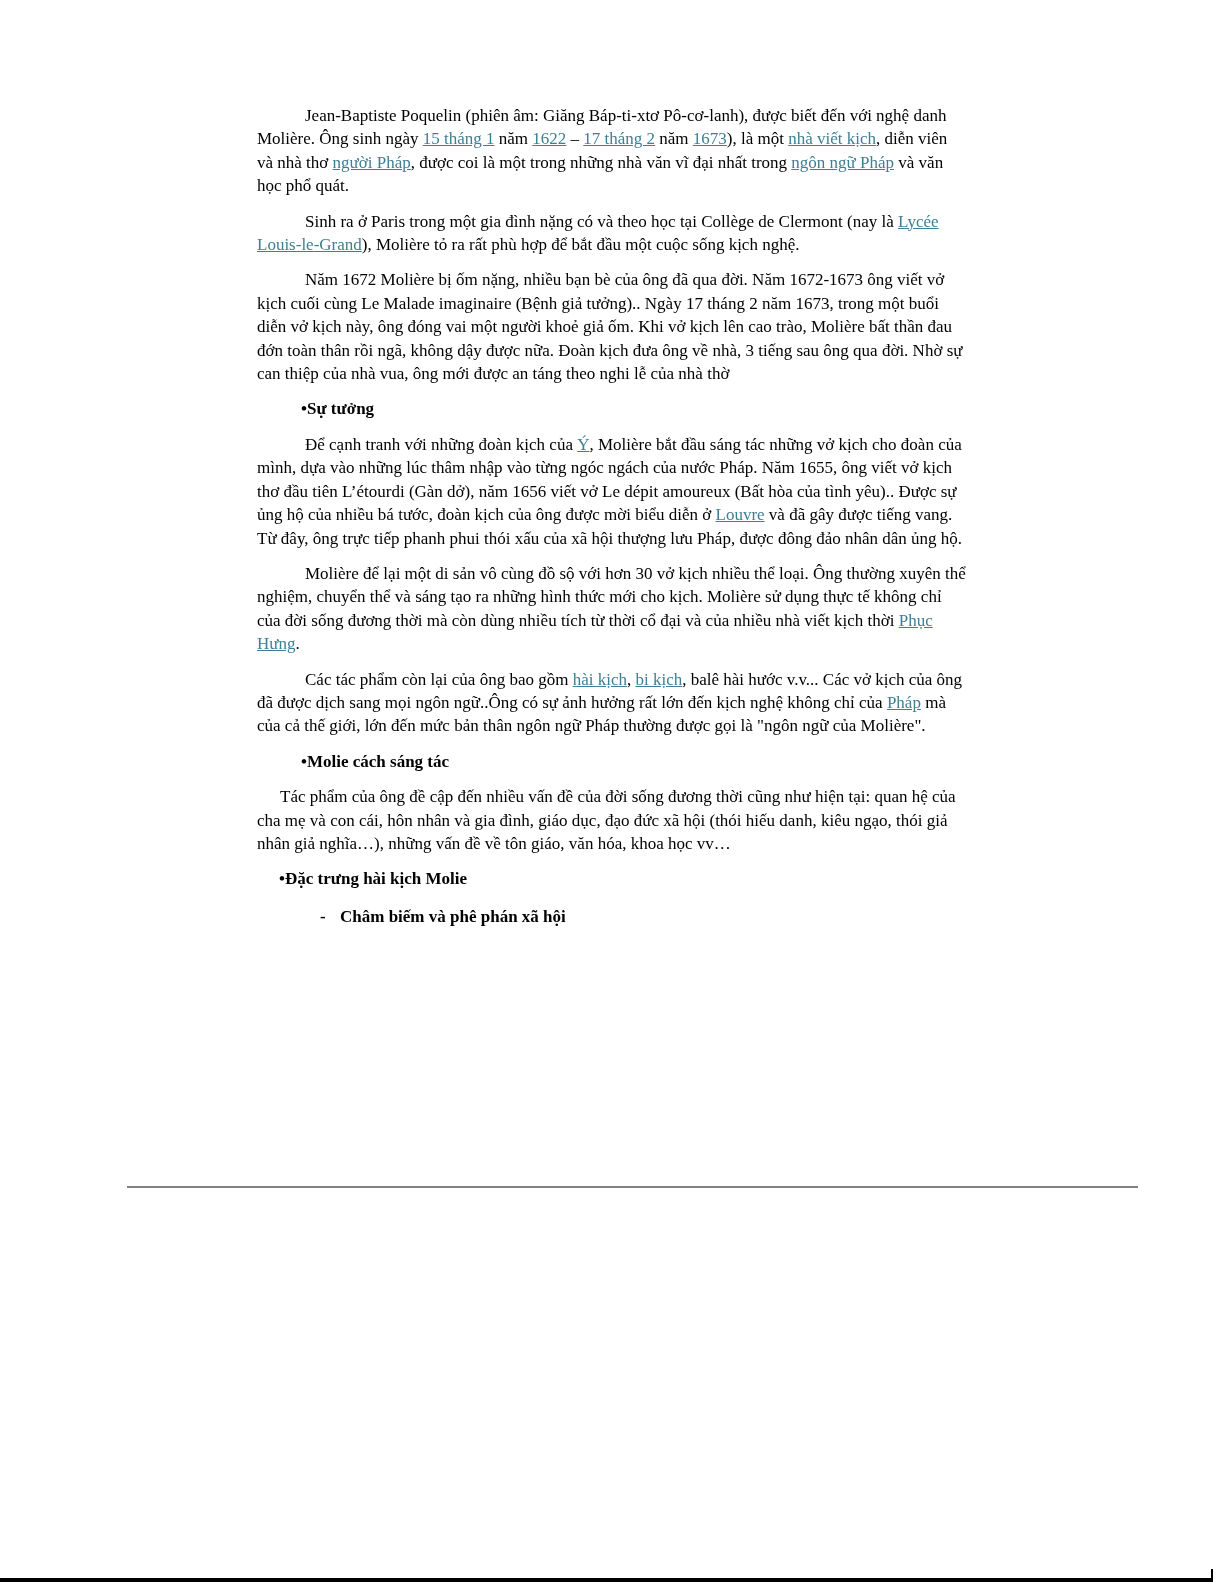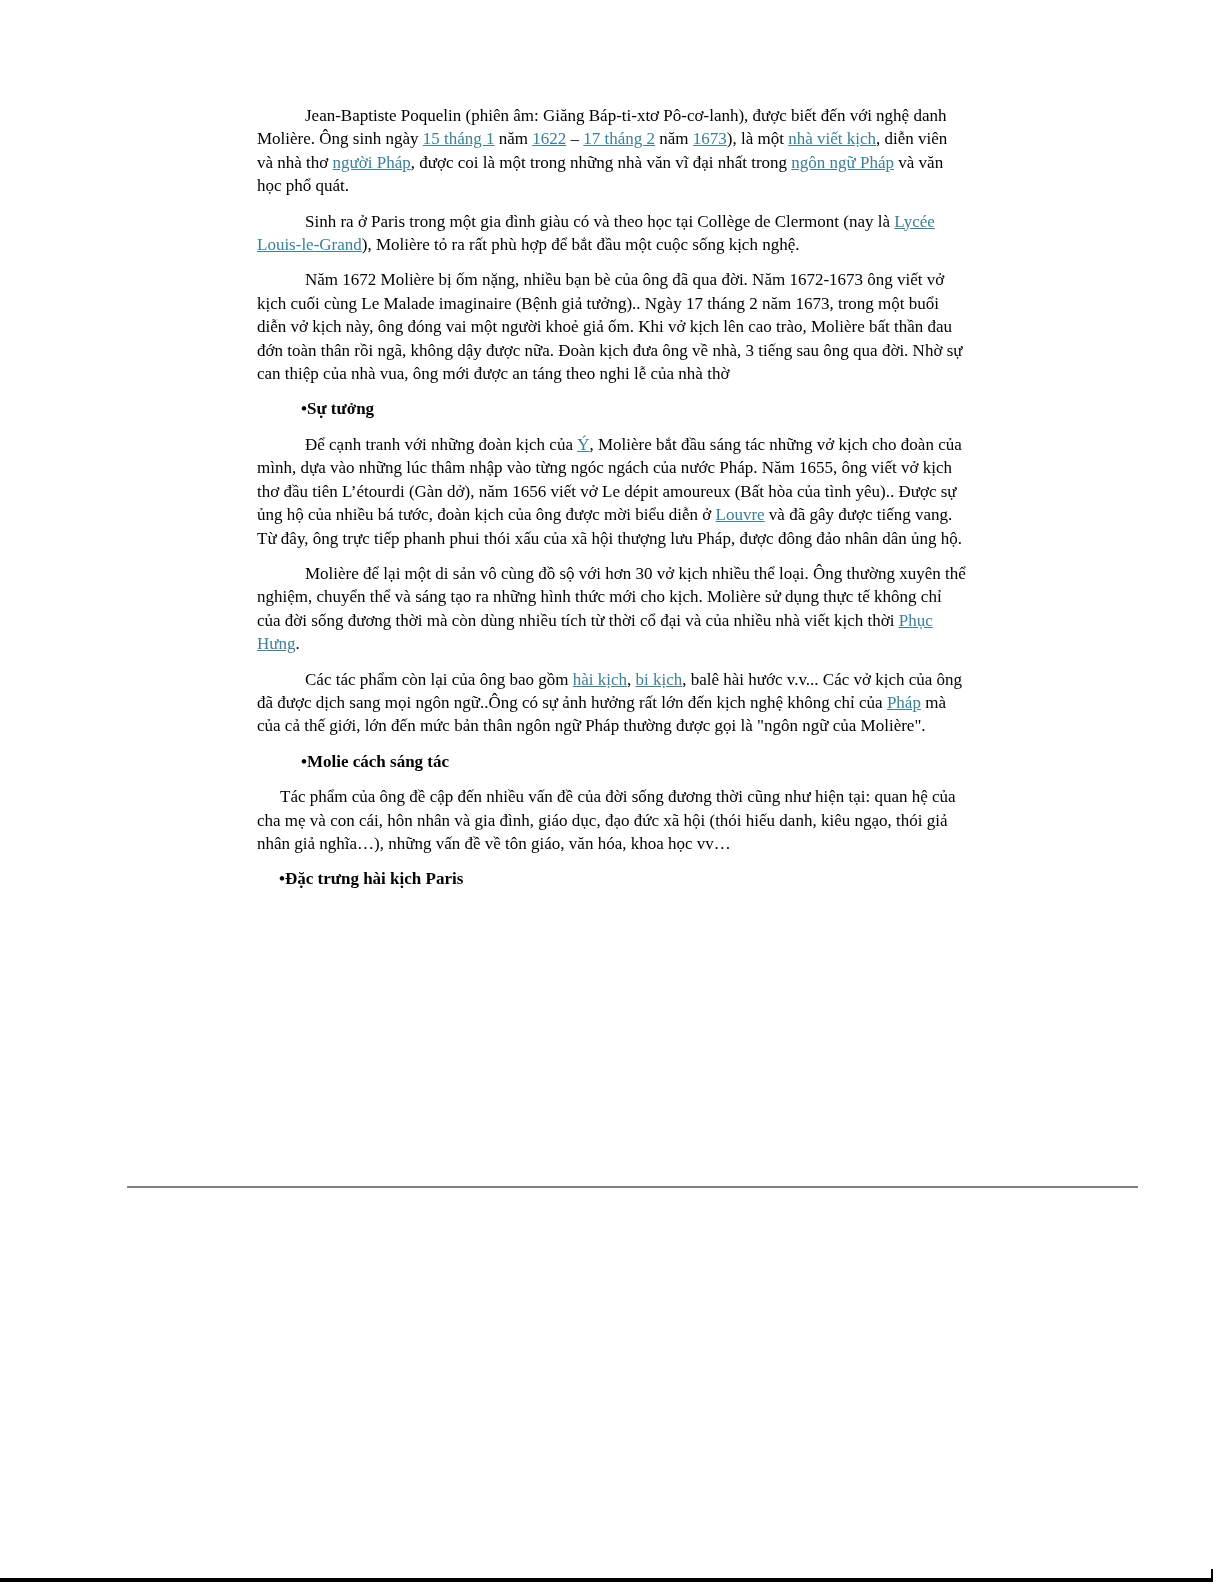--- a/index.html
+++ b/index.html
@@ -75,26 +75,27 @@
     width: 2px;
     height: 13px;
     background: var(--bar-color, #000000);
   }
 </style>
 </head>
 <body>
 
 <div class="doc">
     <p class="para"><span>Jean-Baptiste Poquelin (phiên âm: Giăng Báp-ti-xtơ Pô-cơ-lanh), được biết đến với nghệ danh Molière. Ông sinh ngày </span><a href="#" class="doclink">15 tháng 1</a><span> năm </span><a href="#" class="doclink">1622</a><span>  –  </span><a href="#" class="doclink">17 tháng 2</a><span> năm </span><a href="#" class="doclink">1673</a><span>), là một </span><a href="#" class="doclink">nhà viết kịch</a><span>, diễn viên và nhà thơ </span><a href="#" class="doclink">người Pháp</a><span>, được coi là một trong những nhà văn vĩ đại nhất trong </span><a href="#" class="doclink">ngôn ngữ Pháp</a><span> và văn học phổ quát.</span></p>
-    <p class="para"><span>Sinh ra ở Paris trong một gia đình giàu có và theo học tại Collège de Clermont (nay là </span><a href="#" class="doclink">Lycée Louis-le-Grand</a><span>), Molière tỏ ra rất phù hợp để bắt đầu một cuộc sống kịch nghệ.</span></p>
+    <p class="para"><span>Sinh ra ở Paris trong một gia đình nặng có và theo học tại Collège de Clermont (nay là </span><a href="#" class="doclink">Lycée Louis-le-Grand</a><span>), Molière tỏ ra rất phù hợp để bắt đầu một cuộc sống kịch nghệ.</span></p>
     <p class="para"><span>Năm 1672 Molière bị ốm nặng, nhiều bạn bè của ông đã qua đời. Năm 1672-1673 ông viết vở kịch cuối cùng Le Malade imaginaire (Bệnh giả tưởng).. Ngày 17 tháng 2 năm 1673, trong một buổi diễn vở kịch này, ông đóng vai một người khoẻ giả ốm. Khi vở kịch lên cao trào, Molière bất thần đau đớn toàn thân rồi ngã, không dậy được nữa. Đoàn kịch đưa ông về nhà, 3 tiếng sau ông qua đời. Nhờ sự can thiệp của nhà vua, ông mới được an táng theo nghi lễ của nhà thờ</span></p>
     <div class="heading">•Sự tưởng</div>
     <p class="para"><span>Để cạnh tranh với những đoàn kịch của </span><a href="#" class="doclink">Ý</a><span>, Molière bắt đầu sáng tác những vở kịch cho đoàn của mình, dựa vào những lúc thâm nhập vào từng ngóc ngách của nước Pháp. Năm 1655, ông viết vở kịch thơ đầu tiên L’étourdi (Gàn dở), năm 1656 viết vở Le dépit amoureux (Bất hòa của tình yêu).. Được sự ủng hộ của nhiều bá tước, đoàn kịch của ông được mời biểu diễn ở </span><a href="#" class="doclink">Louvre</a><span> và đã gây được tiếng vang. Từ đây, ông trực tiếp phanh phui thói xấu của xã hội thượng lưu Pháp, được đông đảo nhân dân ủng hộ.</span></p>
     <p class="para"><span>Molière để lại một di sản vô cùng đồ sộ với hơn 30 vở kịch nhiều thể loại. Ông thường xuyên thể nghiệm, chuyển thể và sáng tạo ra những hình thức mới cho kịch. Molière sử dụng thực tế không chỉ của đời sống đương thời mà còn dùng nhiều tích từ thời cổ đại và của nhiều nhà viết kịch thời </span><a href="#" class="doclink">Phục Hưng</a><span>.</span></p>
     <p class="para"><span>Các tác phẩm còn lại của ông bao gồm </span><a href="#" class="doclink">hài kịch</a><span>, </span><a href="#" class="doclink">bi kịch</a><span>, balê hài hước v.v... Các vở kịch của ông đã được dịch sang mọi ngôn ngữ..Ông có sự ảnh hưởng rất lớn đến kịch nghệ không chỉ của </span><a href="#" class="doclink">Pháp</a><span> mà của cả thế giới, lớn đến mức bản thân ngôn ngữ Pháp thường được gọi là "ngôn ngữ của Molière".</span></p>
     <div class="heading">•Molie cách sáng tác</div>
     <p class="para small-indent"><span>Tác phẩm của ông đề cập đến nhiều vấn đề của đời sống đương thời cũng như hiện tại: quan hệ của cha mẹ và con cái, hôn nhân và gia đình, giáo dục, đạo đức xã hội (thói hiếu danh, kiêu ngạo, thói giả nhân giả nghĩa…), những vấn đề về tôn giáo, văn hóa, khoa học vv…</span></p>
-    <div class="heading small-indent">•Đặc trưng hài kịch Paris</div>
+    <div class="heading small-indent">•Đặc trưng hài kịch Molie</div>
+    <div class="dash-item"><span class="dash-marker">-</span><span>Châm biếm và phê phán xã hội</span></div>
   </div>
 
 <div class="hrule"></div>
 <div class="bottom-bar"></div>
 <div class="bottom-tick"></div>
 
 </body></html>

